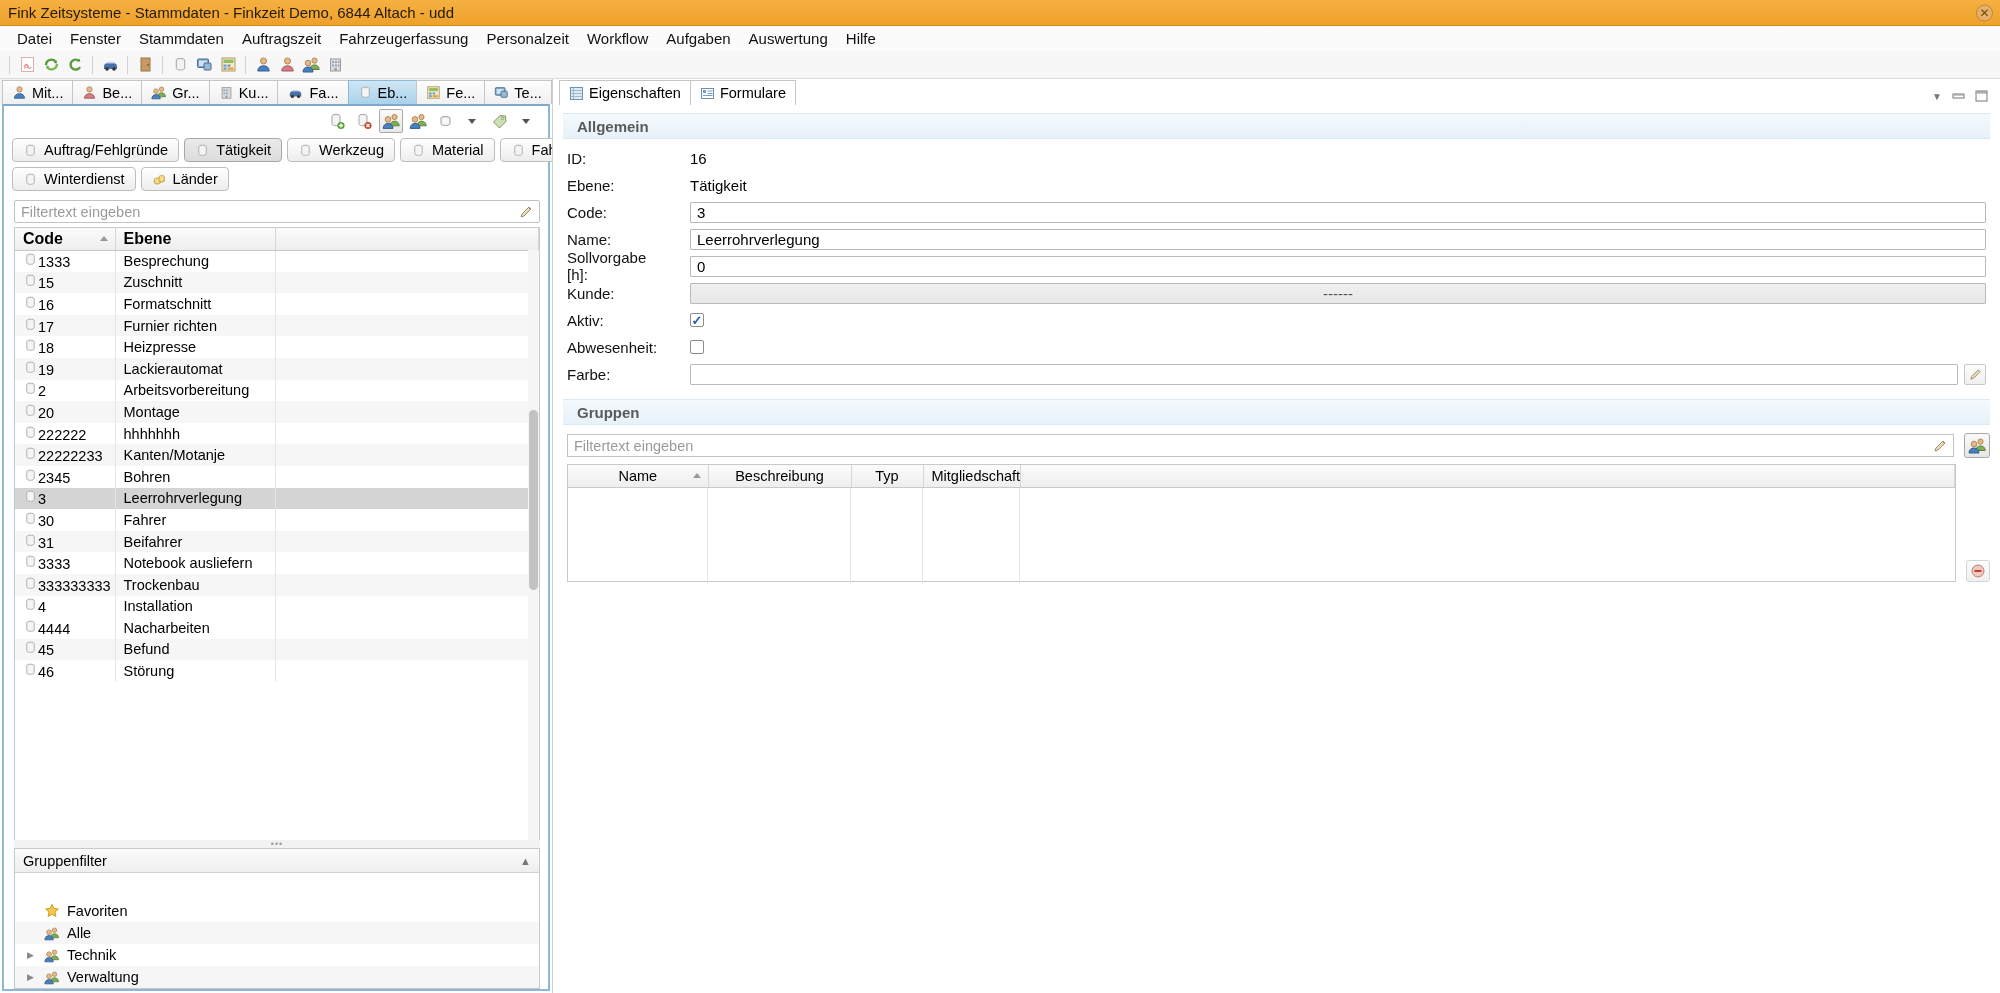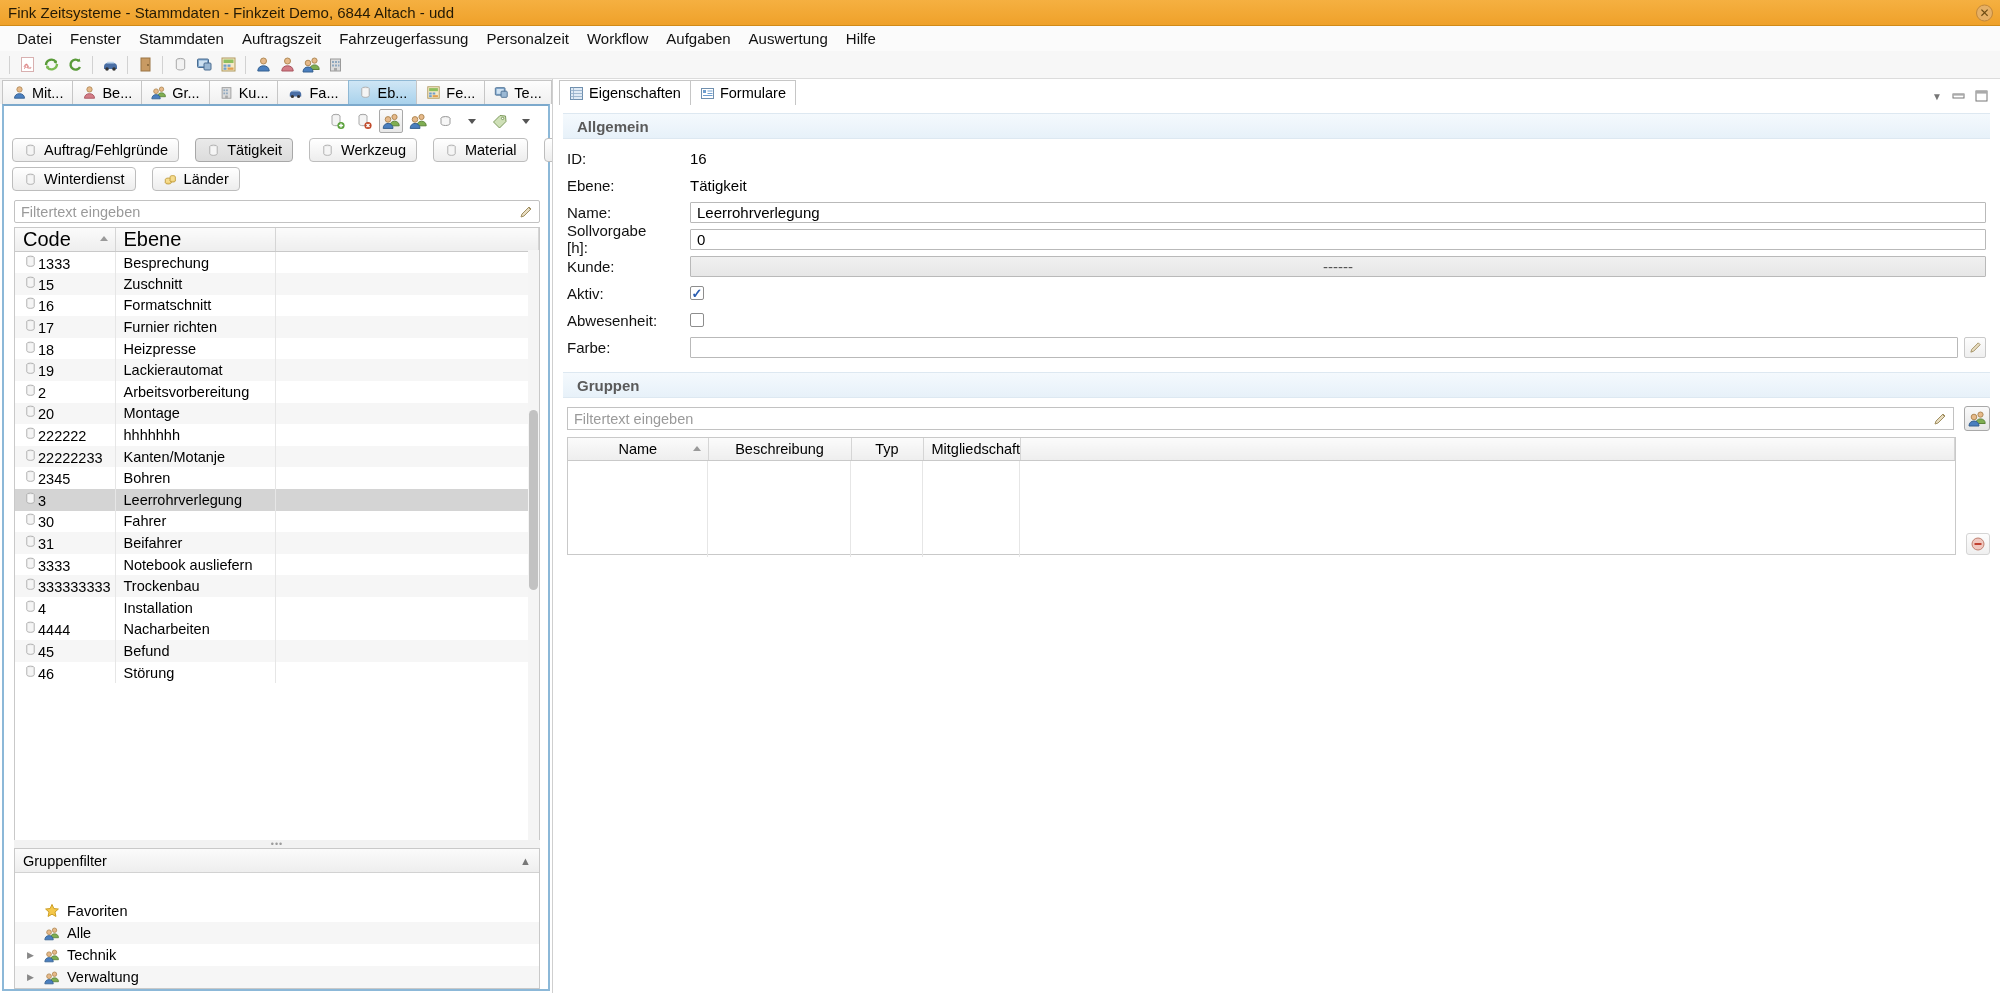--- a/index.html
+++ b/index.html
@@ -87,21 +87,21 @@
     flex:1; min-height:0; display:flex; flex-direction:column;
     border:2px solid #8cb8d8; border-top-color:#7ca9cc;
     background:#fff; margin:0 2px 2px 2px;
   }
   .panel-toolbar { display:flex; justify-content:flex-end; align-items:center; gap:3px; height:30px; min-height:30px; padding:3px 10px 3px 0; background:#fff;}
   .ptb { width:24px;height:24px;display:flex;align-items:center;justify-content:center;cursor:pointer;border:1px solid transparent;border-radius:2px;}
   .ptb.active { border-color:#a9a9a9; background:linear-gradient(to bottom,#fafafa,#e8e8e8); }
   .caret { width:0;height:0;border-left:4px solid transparent;border-right:4px solid transparent;border-top:5px solid #555; }
 
   .btnrows { padding: 2px 6px 4px 8px; background:#fff; }
-  .btnrow { display:flex; gap:16px; margin-bottom:5px; flex-wrap:nowrap; }
+  .btnrow { display:flex; gap:5px; margin-bottom:5px; flex-wrap:nowrap; }
   .pbtn {
     display:flex; align-items:center; gap:6px;
     height:24px; padding:0 10px;
     border:1px solid #bdbdbd; border-radius:4px;
     background: linear-gradient(to bottom,#ffffff,#ededed);
     font-size:14.5px; white-space:nowrap; cursor:pointer;
   }
   .pbtn.sel { background: linear-gradient(to bottom,#eaeaea,#dcdcdc); border-color:#a8a8a8; }
 
   .filterbox {
@@ -109,21 +109,21 @@
     height:23px; margin:0 8px 4px 10px;
     border:1px solid #c2c2c2; background:#fff; border-radius:2px;
     padding:0 6px;
   }
   .filterbox .ph { flex:1; color:#9a9a9a; font-size:14.5px; }
 
   
   .tablewrap { flex:1; min-height:0; display:flex; flex-direction:column; margin:0 8px 0 10px; border:1px solid #c9c9c9; border-bottom:none; position:relative; overflow:hidden;}
   table.grid { width:100%; border-collapse:collapse; table-layout:fixed; }
   table.grid th {
-    text-align:left; font-weight:normal; font-size:20px;
+    text-align:left; font-weight:bold; font-size:16px;
     height:22px; padding:0 8px;
     background: linear-gradient(to bottom,#fbfbfb,#eeeeee);
     border-right:1px solid #d5d5d5; border-bottom:1px solid #c9c9c9;
     position:relative;
   }
   table.grid th .sortarrow { position:absolute; right:7px; top:8px; width:0;height:0;
     border-left:4px solid transparent;border-right:4px solid transparent;border-bottom:5px solid #9a9a9a; }
   table.grid td {
     font-size:14.5px; height:21.6px; padding:0 8px;
     border-right:1px solid #e6e6e6;
@@ -885,20 +885,26 @@
         </div>
 
         <div class="form" id="propform">
             <div class="frow">
               <span class="flabel">ID:</span>
               <span class="fstatic">16</span>
             </div>
             <div class="frow">
               <span class="flabel">Ebene:</span>
               <span class="fstatic">Tätigkeit</span>
+            </div>
+            <div class="frow">
+              <span class="flabel">Code:</span>
+              <div class="finput">
+                <span>3</span>
+              </div>
             </div>
             <div class="frow">
               <span class="flabel">Name:</span>
               <div class="finput">
                 <span>Leerrohrverlegung</span>
               </div>
             </div>
             <div class="frow">
               <span class="flabel">Sollvorgabe [h]:</span>
               <div class="finput">

